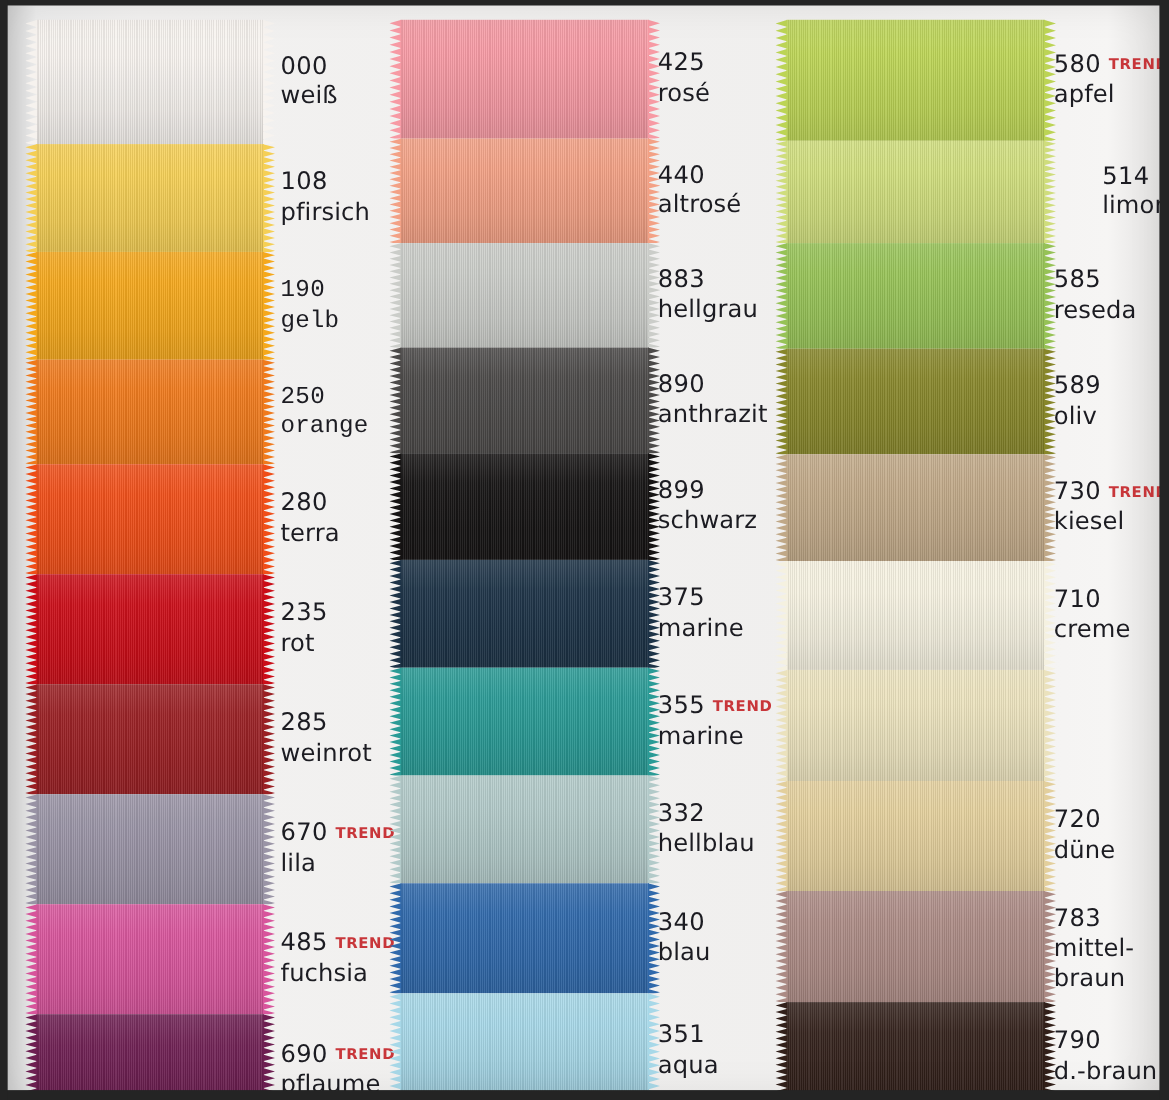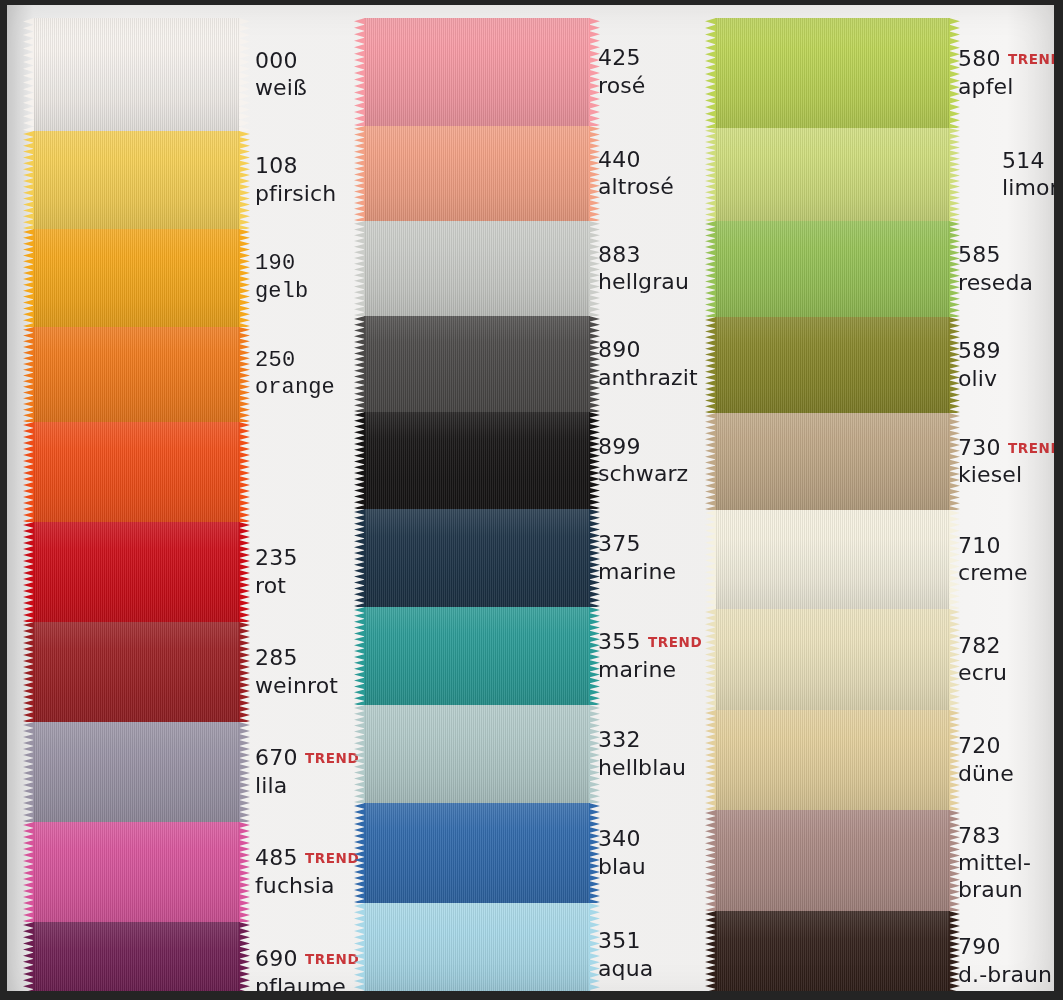--- a/index.html
+++ b/index.html
@@ -247,20 +247,24 @@
           <span class="name">pfirsich</span>
         </div>
         <div class="label" style="top: 251px; font-family: Liberation Mono, monospace;">
           <span class="code-row"><span class="code">190</span></span>
           <span class="name">gelb</span>
         </div>
         <div class="label" style="top: 347.5px; font-family: Liberation Mono, monospace;">
           <span class="code-row"><span class="code">250</span></span>
           <span class="name">orange</span>
         </div>
+        <div class="label" style="top: 445px;">
+          <span class="code-row"><span class="code">280</span></span>
+          <span class="name">terra</span>
+        </div>
         <div class="label" style="top: 545px;">
           <span class="code-row"><span class="code">235</span></span>
           <span class="name">rot</span>
         </div>
         <div class="label" style="top: 645px;">
           <span class="code-row"><span class="code">285</span></span>
           <span class="name">weinrot</span>
         </div>
         <div class="label" style="top: 745px;">
           <span class="code-row"><span class="code">670</span><span class="trend" style="color: rgb(200, 54, 58);">TREND</span></span>
@@ -524,24 +528,20 @@
           <span class="code-row"><span class="code">589</span></span>
           <span class="name">oliv</span>
         </div>
         <div class="label" style="top: 434.5px;">
           <span class="code-row"><span class="code">730</span><span class="trend" style="color: rgb(200, 54, 58);">TREND</span></span>
           <span class="name">kiesel</span>
         </div>
         <div class="label" style="top: 532.5px;">
           <span class="code-row"><span class="code">710</span></span>
           <span class="name">creme</span>
-        </div>
-        <div class="label" style="top: 632.5px;">
-          <span class="code-row"><span class="code">782</span></span>
-          <span class="name">ecru</span>
         </div>
         <div class="label" style="top: 733px;">
           <span class="code-row"><span class="code">720</span></span>
           <span class="name">düne</span>
         </div>
         <div class="label" style="top: 822.5px;">
           <span class="code-row"><span class="code">783</span></span>
           <span class="name">mittel-<span class="l2">braun</span></span>
         </div>
         <div class="label" style="top: 934px;">

